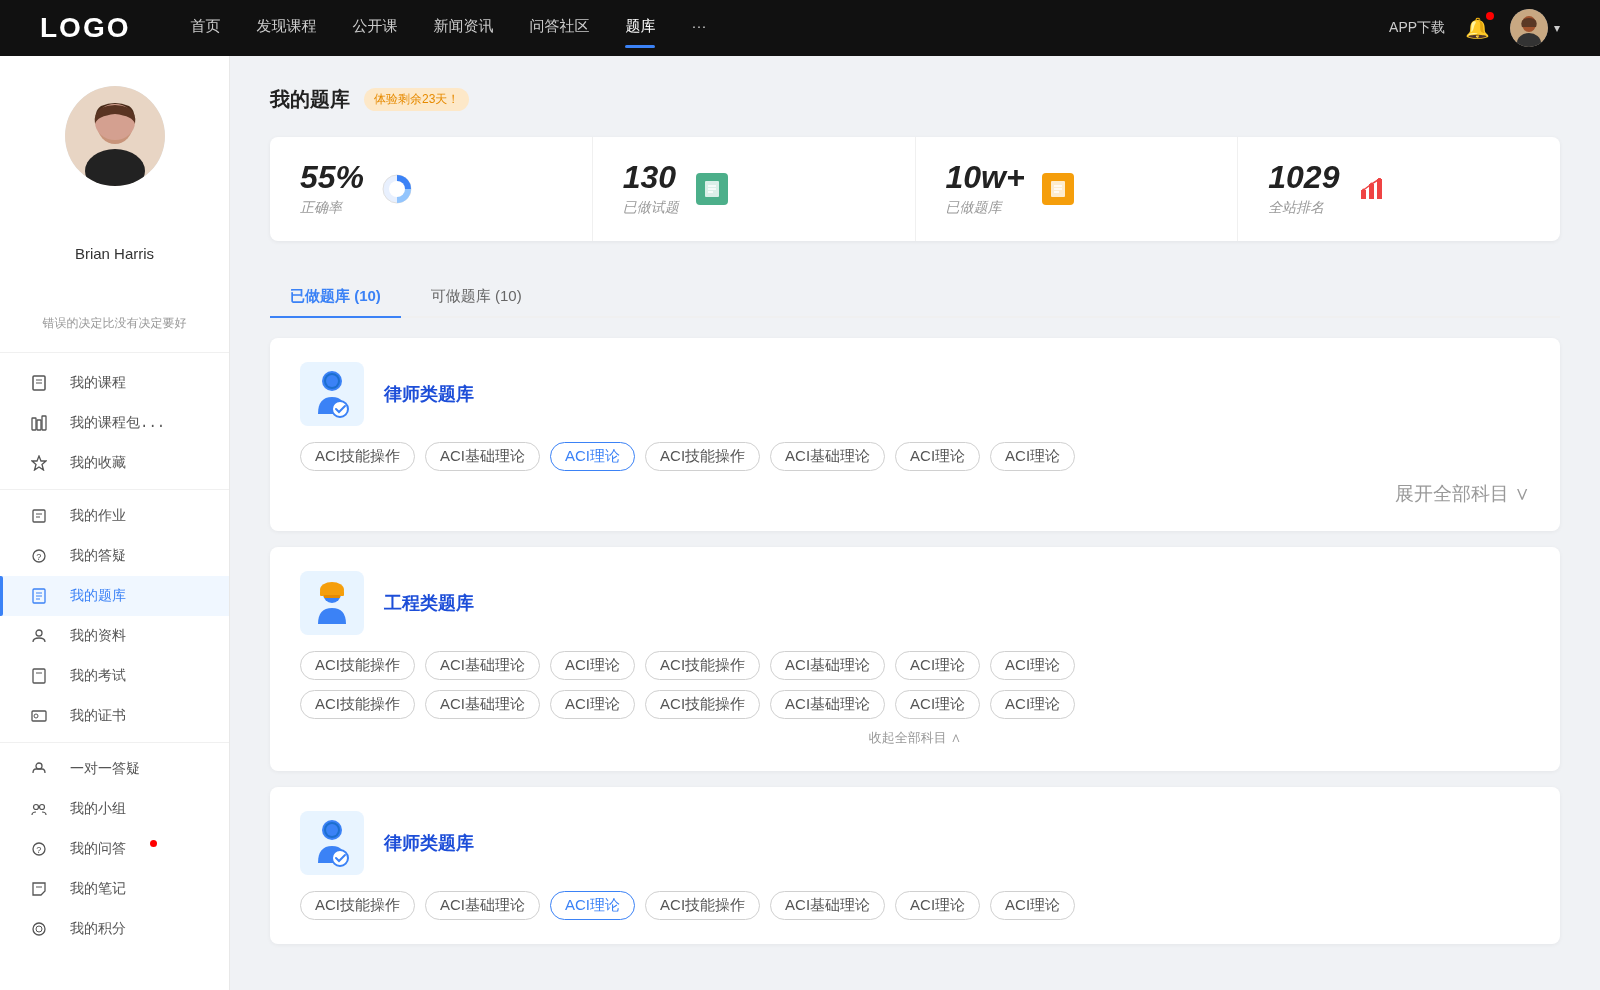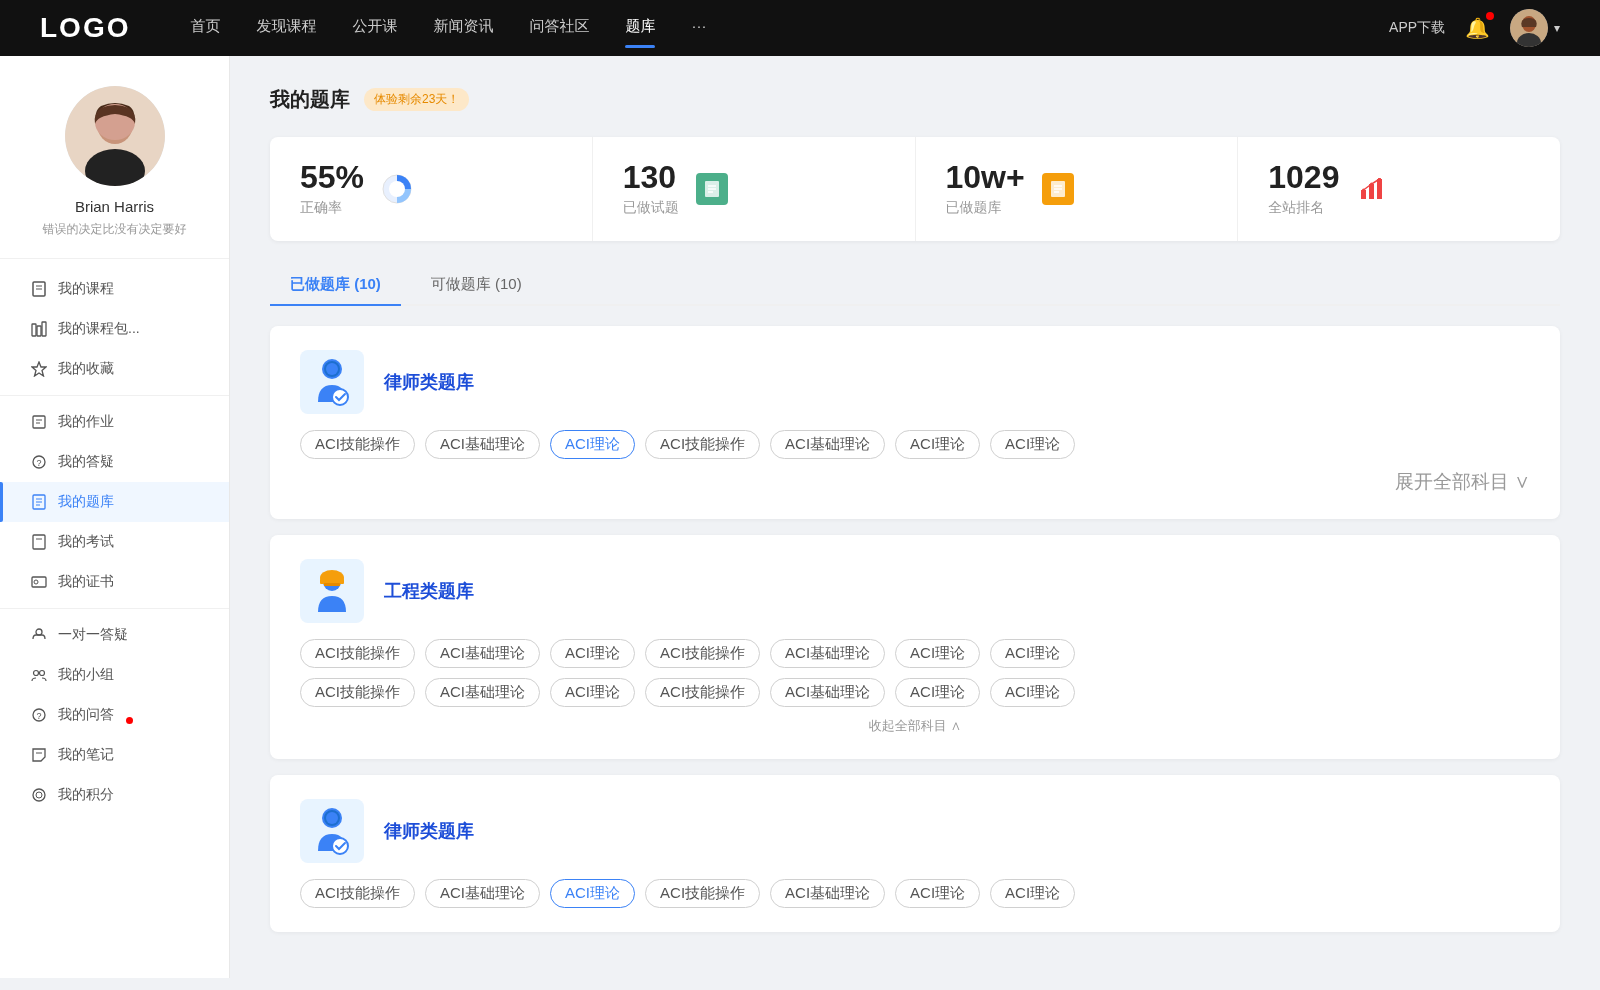--- a/index.html
+++ b/index.html
@@ -110,20 +110,21 @@
       flex-shrink: 0;
       padding-top: 30px;
     }
     .profile-section {
       display: flex;
       flex-direction: column;
       align-items: center;
       padding-bottom: 20px;
       border-bottom: 1px solid #f0f0f0;
       margin-bottom: 10px;
+      gap: 47px;
     }
     .profile-avatar {
       width: 100px;
       height: 100px;
       border-radius: 50%;
       background: #e0e0e0;
       overflow: hidden;
       margin-bottom: 12px;
     }
     .profile-avatar svg { width: 100%; height: 100%; }
@@ -137,27 +138,28 @@
       font-size: 12px;
       color: #999;
       text-align: left;
       padding: 0 20px;
     }
     .sidebar-menu {
       padding: 0 0 20px;
     }
     .sidebar-item {
       display: flex;
-      align-items: flex-end;
-      gap: 10px;
+      align-items: flex-start;
+      gap: 22px;
       padding: 11px 30px;
       font-size: 14px;
       color: #555;
       cursor: pointer;
       position: relative;
+      font-family: Liberation Mono, monospace;
     }
     .sidebar-item.active {
       color: #3b82f6;
       background: #f0f7ff;
     }
     .sidebar-item.active::before {
       content: '';
       position: absolute;
       left: 0;
       top: 0;
@@ -214,23 +216,24 @@
       font-size: 12px;
       padding: 3px 10px;
       border-radius: 20px;
     }
 
     
     .stats-row {
       display: flex;
       background: white;
       border-radius: 8px;
-      margin-bottom: 24px;
+      margin-bottom: 36px;
       overflow: hidden;
       box-shadow: 0 1px 4px rgba(0,0,0,0.06);
+      font-style: italic;
     }
     .stat-item {
       flex: 1;
       padding: 24px 30px;
       display: flex;
       align-items: center;
       gap: 14px;
       border-right: 1px solid #f0f0f0;
     }
     .stat-item:last-child { border-right: none; }
@@ -490,20 +493,29 @@
               <line x1="5" y1="5" x2="11" y2="5" stroke="#3b82f6" stroke-width="1"></line>
               <line x1="5" y1="8" x2="11" y2="8" stroke="#3b82f6" stroke-width="1"></line>
               <line x1="5" y1="11" x2="9" y2="11" stroke="#3b82f6" stroke-width="1"></line>
             </svg>
         </span>
         <span>我的题库</span>
       </div>
       <div class="sidebar-item">
         <span class="sidebar-icon">
           <svg width="16" height="16" viewBox="0 0 16 16">
+              <circle cx="8" cy="5" r="3" fill="none" stroke="currentColor" stroke-width="1.3"></circle>
+              <path d="M2 14 Q2 10 8 10 Q14 10 14 14" fill="none" stroke="currentColor" stroke-width="1.3"></path>
+            </svg>
+        </span>
+        <span>我的资料</span>
+      </div>
+      <div class="sidebar-item">
+        <span class="sidebar-icon">
+          <svg width="16" height="16" viewBox="0 0 16 16">
               <rect x="2" y="1" width="12" height="14" rx="1" fill="none" stroke="currentColor" stroke-width="1.3"></rect>
               <line x1="5" y1="5" x2="11" y2="5" stroke="currentColor" stroke-width="1"></line>
             </svg>
         </span>
         <span>我的考试</span>
       </div>
       <div class="sidebar-item">
         <span class="sidebar-icon">
           <svg width="16" height="16" viewBox="0 0 16 16">
               <rect x="1" y="3" width="14" height="10" rx="1" fill="none" stroke="currentColor" stroke-width="1.3"></rect>

